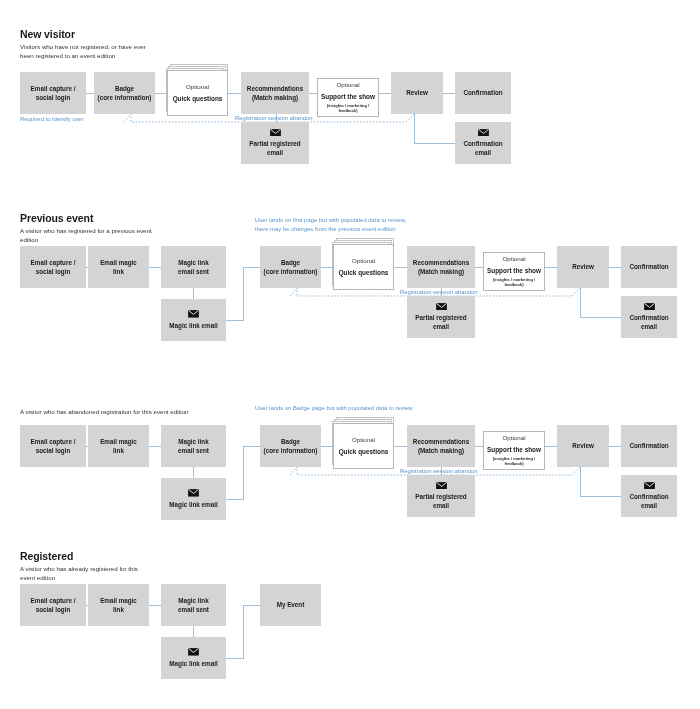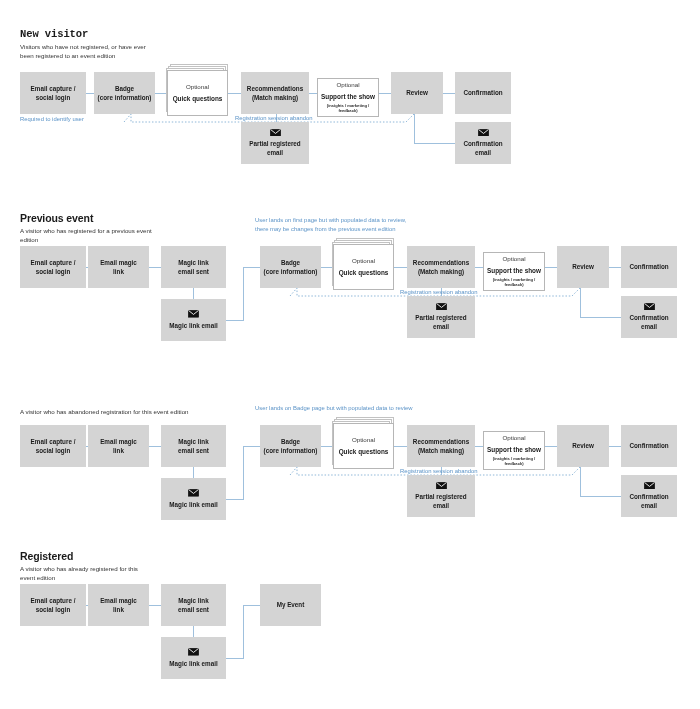--- a/index.html
+++ b/index.html
@@ -105,21 +105,21 @@
     line-height: 1.55;
     white-space: pre-line;
   }
   svg.dashpath { position: absolute; overflow: visible; }
 </style>
 </head>
 <body>
 
 <div id="canvas">
 
-  <div class="sec-title" style="left:20px; top:28px;font-family:Liberation Mono, monospace;">New visitor</div>
+  <div class="sec-title" style="left:20px; top:28px;">New visitor</div>
   <div class="sec-sub" style="left:20px; top:42px; width:210px;">Visitors who have not registered, or have ever
 been registered to an event edition</div>
 
   <div class="conn h" style="left:86px; top:93px; width:8px;"></div>
   <div class="conn h" style="left:155px; top:93px; width:12px;"></div>
   <div class="conn h" style="left:228px; top:93px; width:13px;"></div>
   <div class="conn h" style="left:309px; top:93px; width:8px;"></div>
   <div class="conn h" style="left:379px; top:93px; width:12px;"></div>
   <div class="conn h" style="left:443px; top:93px; width:12px;"></div>
 

